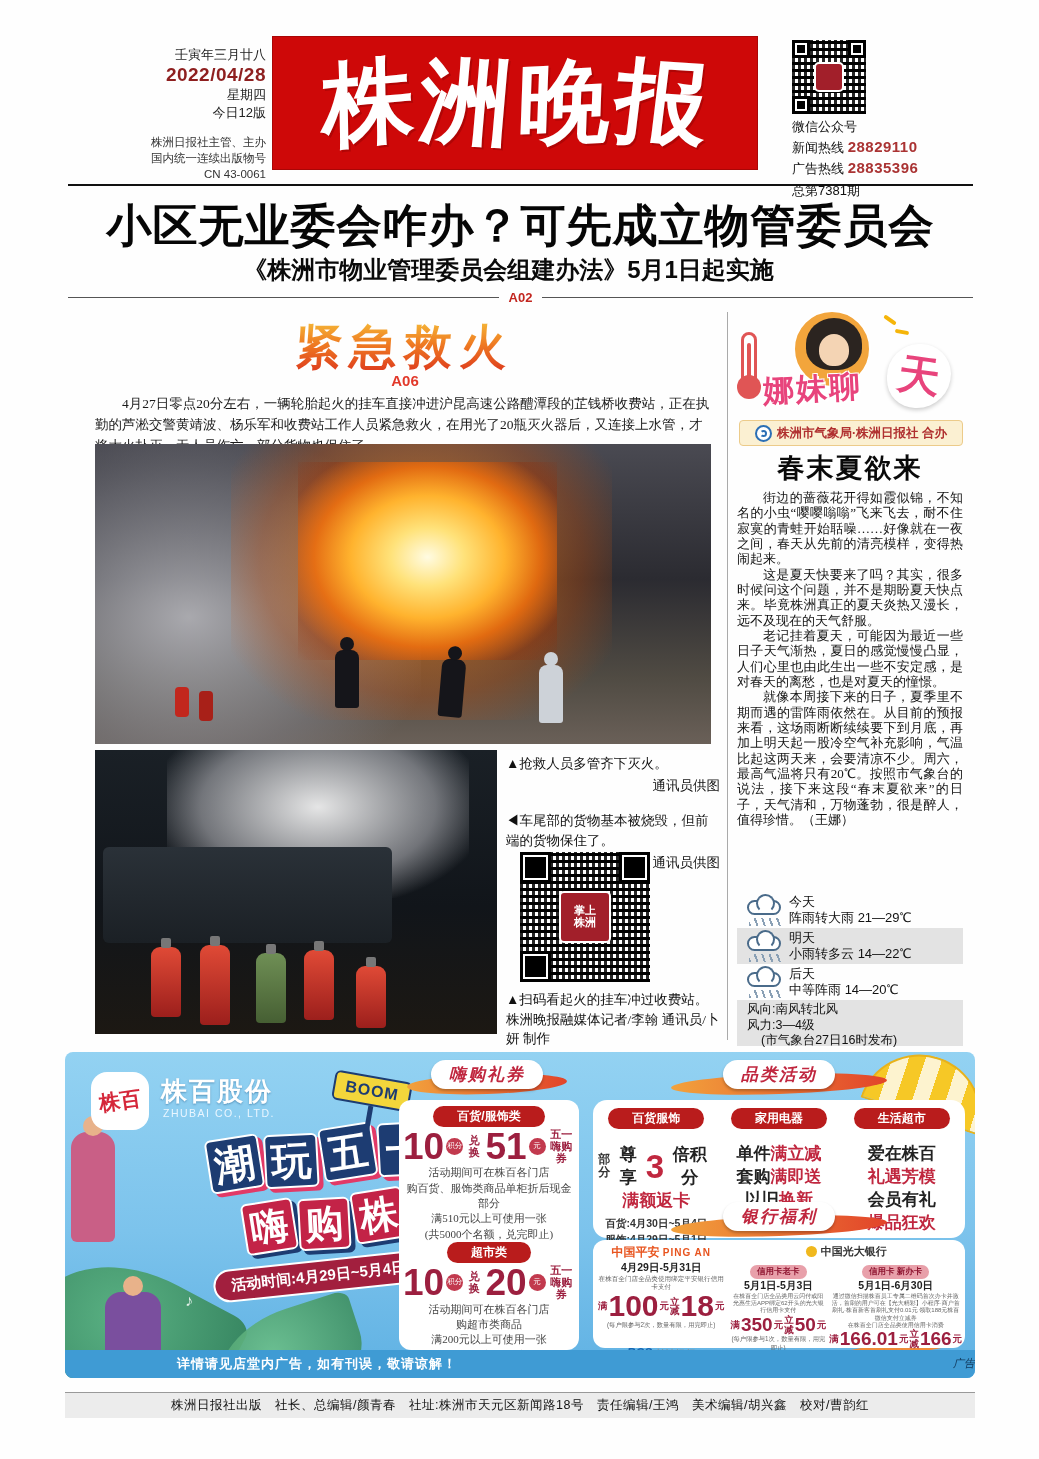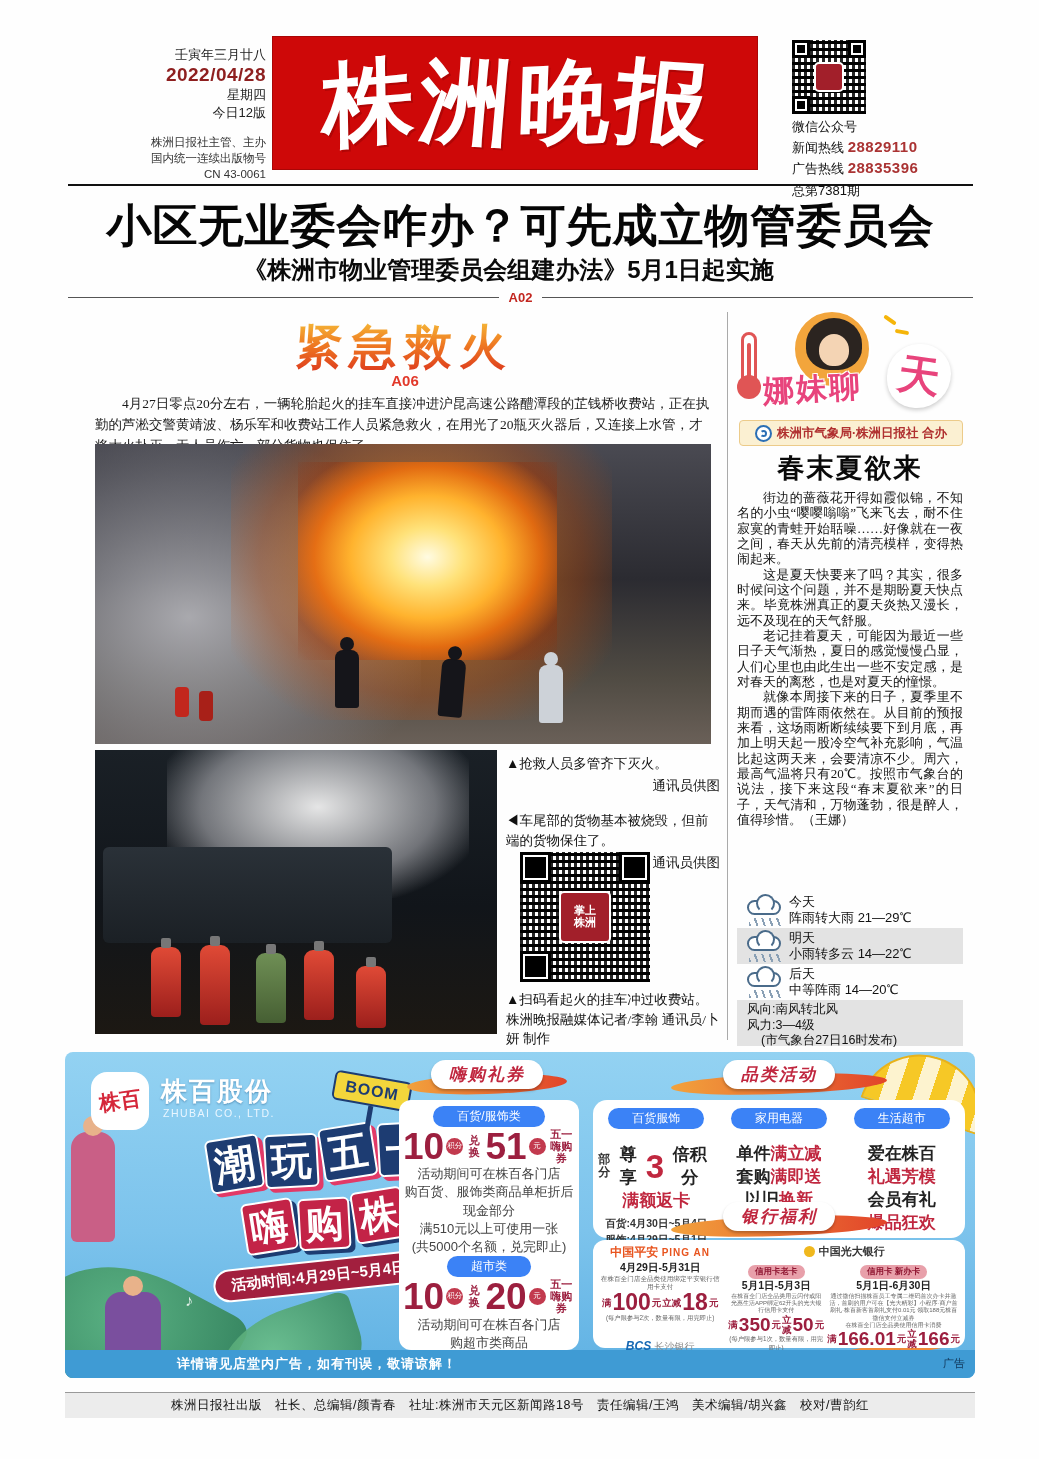--- a/index.html
+++ b/index.html
@@ -139,26 +139,26 @@
   .surfer { right:62px; top:258px; width:16px; height:32px; background:#e8b28a; border-radius:6px; }
 
   .ribbon { text-align:center; }
   .ribbon::before { content:""; position:absolute; left:6px; right:6px; top:14px; height:20px; background:linear-gradient(90deg,#f2a23c,#e2442a); border-radius:50%; transform:rotate(-2deg); }
   .ribbon b { position:relative; display:inline-block; background:#fff; color:#c0273f; font-weight:900; font-style:italic; font-size:17px; padding:3px 18px; border-radius:16px; box-shadow:0 2px 3px rgba(0,0,0,.25); letter-spacing:2px; }
   .ribbon.r1 { left:336px; top:8px; width:172px; }
   .ribbon.r2 { left:600px; top:8px; width:228px;font-family:Liberation Serif, serif; }
   .ribbon.r3 { left:600px; top:150px; width:228px; }
 
   .cp-card { left:334px; top:48px; width:180px; height:250px; background:#fff; border-radius:12px; padding:6px 4px; text-align:center; }
-  .pill { display:inline-block; background:#3b82f6; color:#fff; border-radius:12px; font-size:12px; font-weight:400; padding:2px 24px; }
+  .pill { display:inline-block; background:#b91c1c; color:#fff; border-radius:12px; font-size:12px; font-weight:700; padding:2px 24px; }
   .offer { display:flex; justify-content:center; align-items:center; gap:2px; margin:1px 0; }
   .bign { font-size:37px; font-weight:900; color:#9c1f3f; line-height:.95; }
   .circ { width:17px; height:17px; border-radius:50%; background:#c23a4e; color:#fff; font-size:7.5px; display:flex; align-items:center; justify-content:center; flex:none; }
   .stk { display:flex; flex-direction:column; font-size:11px; font-weight:800; color:#9c1f3f; line-height:1.1; }
-  .det { font-size:13px; color:#444; line-height:1.4; }
+  .det { font-size:11px; color:#444; line-height:1.4;font-family:Liberation Serif, serif; }
   .cp-bot { display:flex; margin-top:3px; gap:5px; align-items:flex-start; }
   .qr-mini { width:54px; height:54px; flex:none; }
   .qr-wrap { width:58px; }
   .times { flex:1; font-size:10.5px; color:#c0273f; font-weight:700; line-height:1.35; }
 
   .cat-card { left:528px; top:48px; width:372px; height:138px; background:#fff; border-radius:14px; display:flex; padding:8px 2px; }
   .cat-col { flex:1; text-align:center; padding:0 3px; }
   .cat-col .pill { margin-bottom:14px; }
   .l1 { display:flex; justify-content:center; align-items:center; gap:1px; }
   .pre { width:13px; font-size:12px; line-height:1.1; color:#333; font-weight:700; text-align:center; }
@@ -172,37 +172,37 @@
   .ln3 { font-size:17px; font-weight:900; line-height:1.35; color:#222; }
   .ln3:nth-child(odd) { color:#c0273f; }
 
   .bank-card { left:528px; top:188px; width:372px; height:108px; background:#fff; border-radius:12px; display:flex; padding:4px 2px; }
   .bk-left { width:146px; text-align:center; padding:0 3px; }
   .pa-brand { color:#e8541e; font-weight:900; font-size:12px; }
   .pa-brand i { font-style:normal; font-size:10px; letter-spacing:1px; }
   .bk-date { font-size:10.5px; font-weight:800; color:#222; }
   .bk-cond { font-size:6.6px; color:#666; line-height:1.25; }
   .bk-offer { display:flex; justify-content:center; align-items:center; gap:1px; }
-  .bk-offer .n { font-size:23px; font-weight:900; color:#9c1f3f; line-height:1; }
+  .bk-offer .n { font-size:30px; font-weight:900; color:#9c1f3f; line-height:1; }
   .bk-offer .s { font-size:9.5px; font-weight:800; color:#9c1f3f; line-height:1.05; }
   .bk-note { font-size:6.3px; color:#666; }
   .cs-brand { color:#1668b3; font-weight:900; font-style:italic; font-size:12px;margin-top:16px; }
   .cs-brand i { font-style:normal; color:#888; font-size:10px; font-weight:400; }
   .bk-right { flex:1; text-align:center; padding:0 3px; }
   .eb-brand { font-size:11px; font-weight:800; color:#333; display:flex; align-items:center; justify-content:center; gap:4px; }
   .eb-mark { width:11px; height:11px; border-radius:50%; background:#f0b81e; flex:none; }
   .eb-cols { display:flex; gap:3px; margin-top:1px; }
   .eb-old { width:44%; } .eb-new { flex:1; }
   .pill2 { display:inline-block; background:#e8a0aa; color:#8e1430; font-size:8.5px; font-weight:800; border-radius:9px; padding:1px 7px; }
   .eb-cond { font-size:6px; color:#666; line-height:1.2; max-height:30px; overflow:hidden; }
   .eb-offer .n { font-size:19px; }
   .eb-bottom { font-size:8px; color:#444; font-weight:700; margin-top:1px; }
 
   .ad-strip { left:0; top:298px; width:910px; height:28px; background:#3f9bd4; display:flex; align-items:center; padding-left:112px; color:#fff; font-size:13px; font-weight:700; letter-spacing:1px; }
-  .ad-label { right:10px; top:304px; color:#12395c; font-size:11px; }
+  .ad-label { right:0; top:304px; color:#12395c; font-size:11px;font-style:italic; }
 
   
   .footer { left:65px; top:1392px; width:910px; height:26px; background:#ececec; border-top:1px solid #999;
             display:flex; align-items:center; justify-content:center; font-size:12.5px; color:#111; letter-spacing:.5px; }
 </style>
 </head>
 <body>
 
 <div id="page">
 

